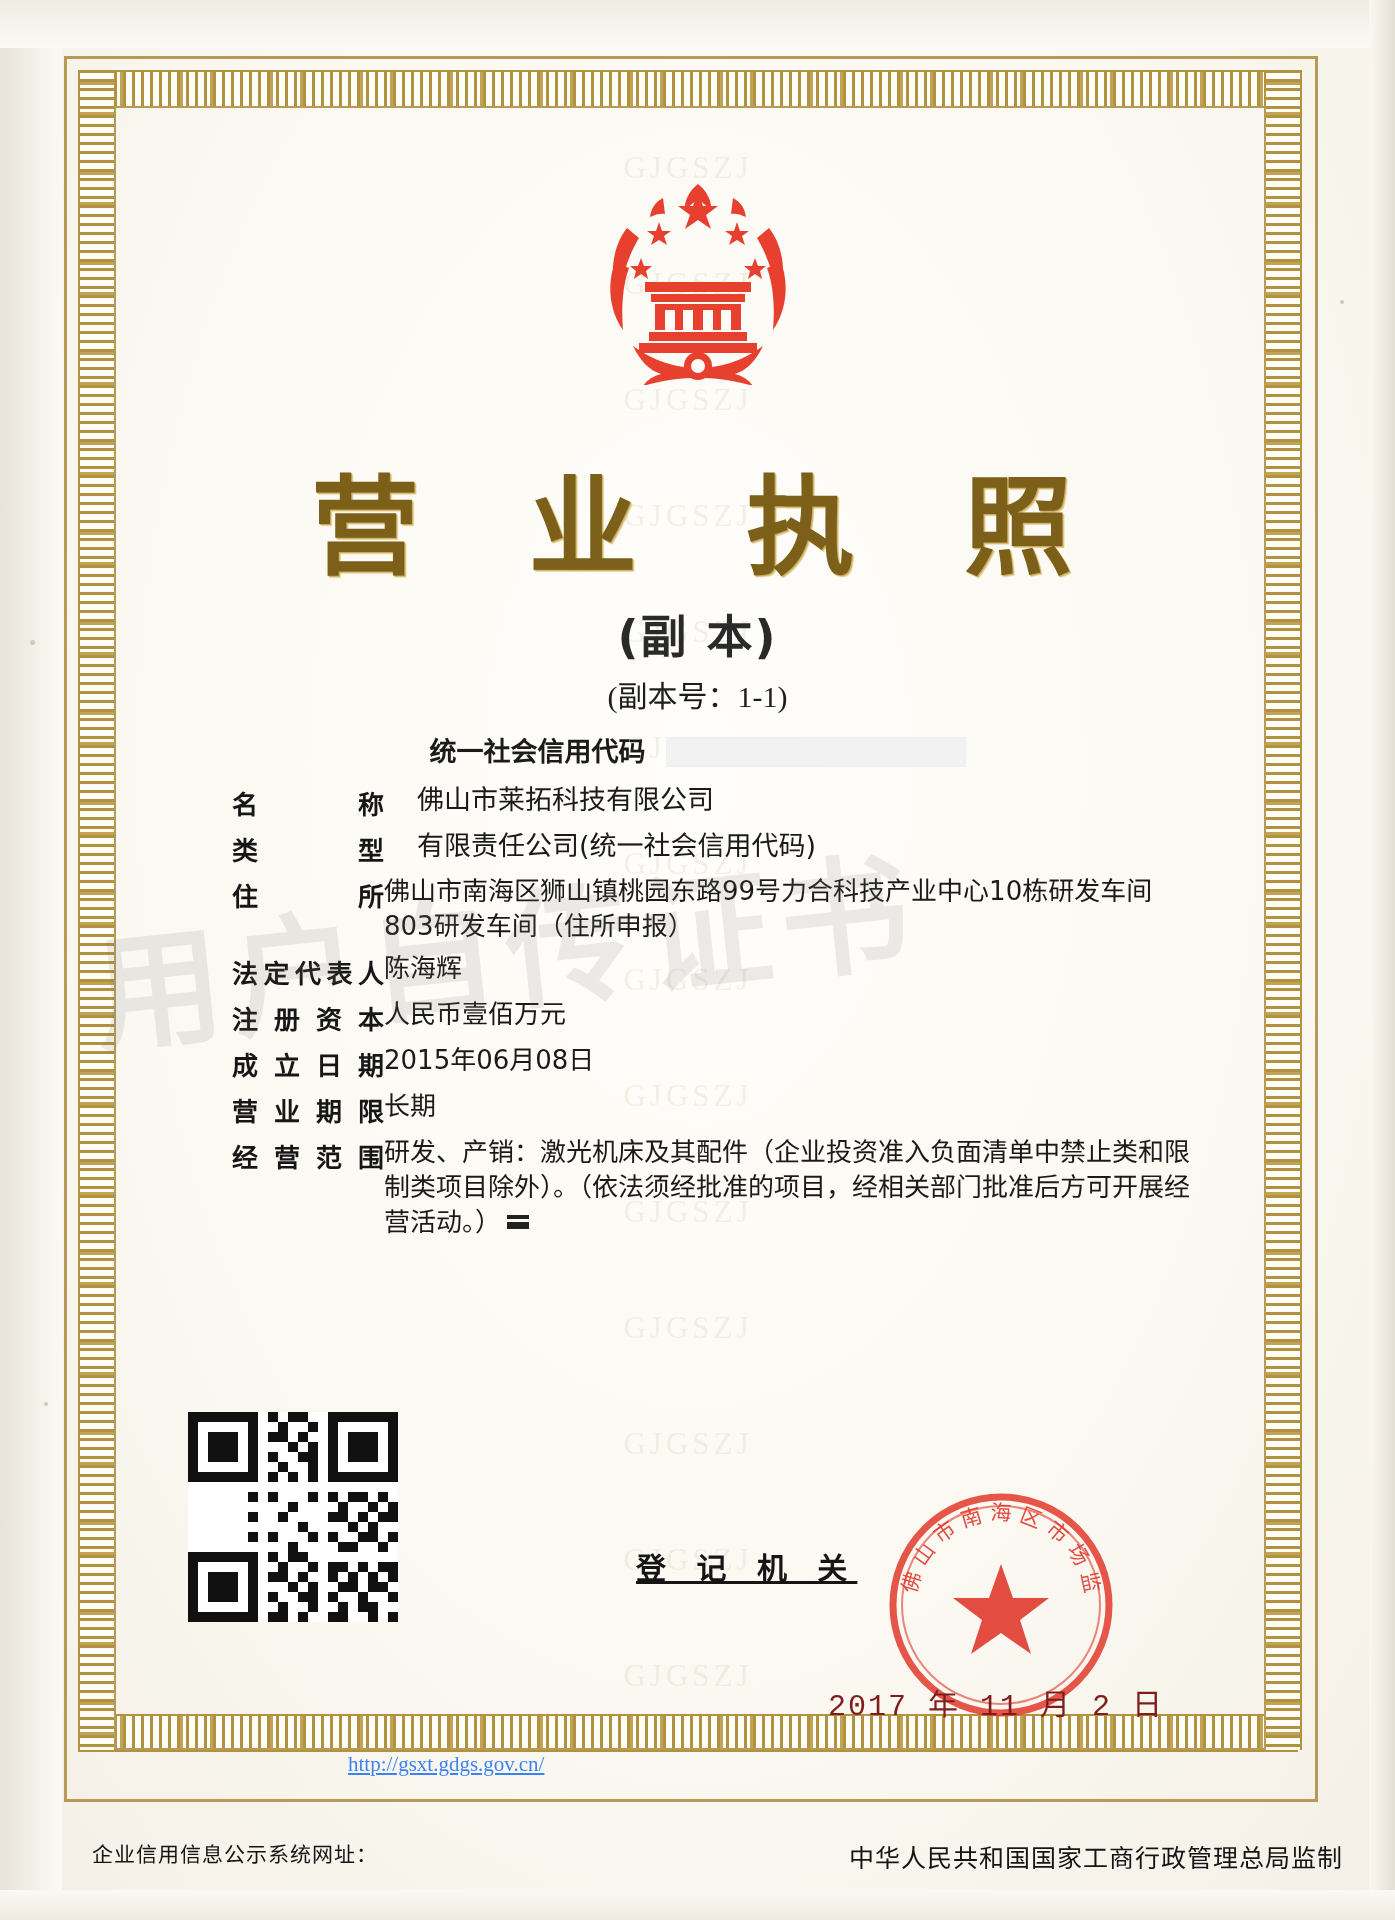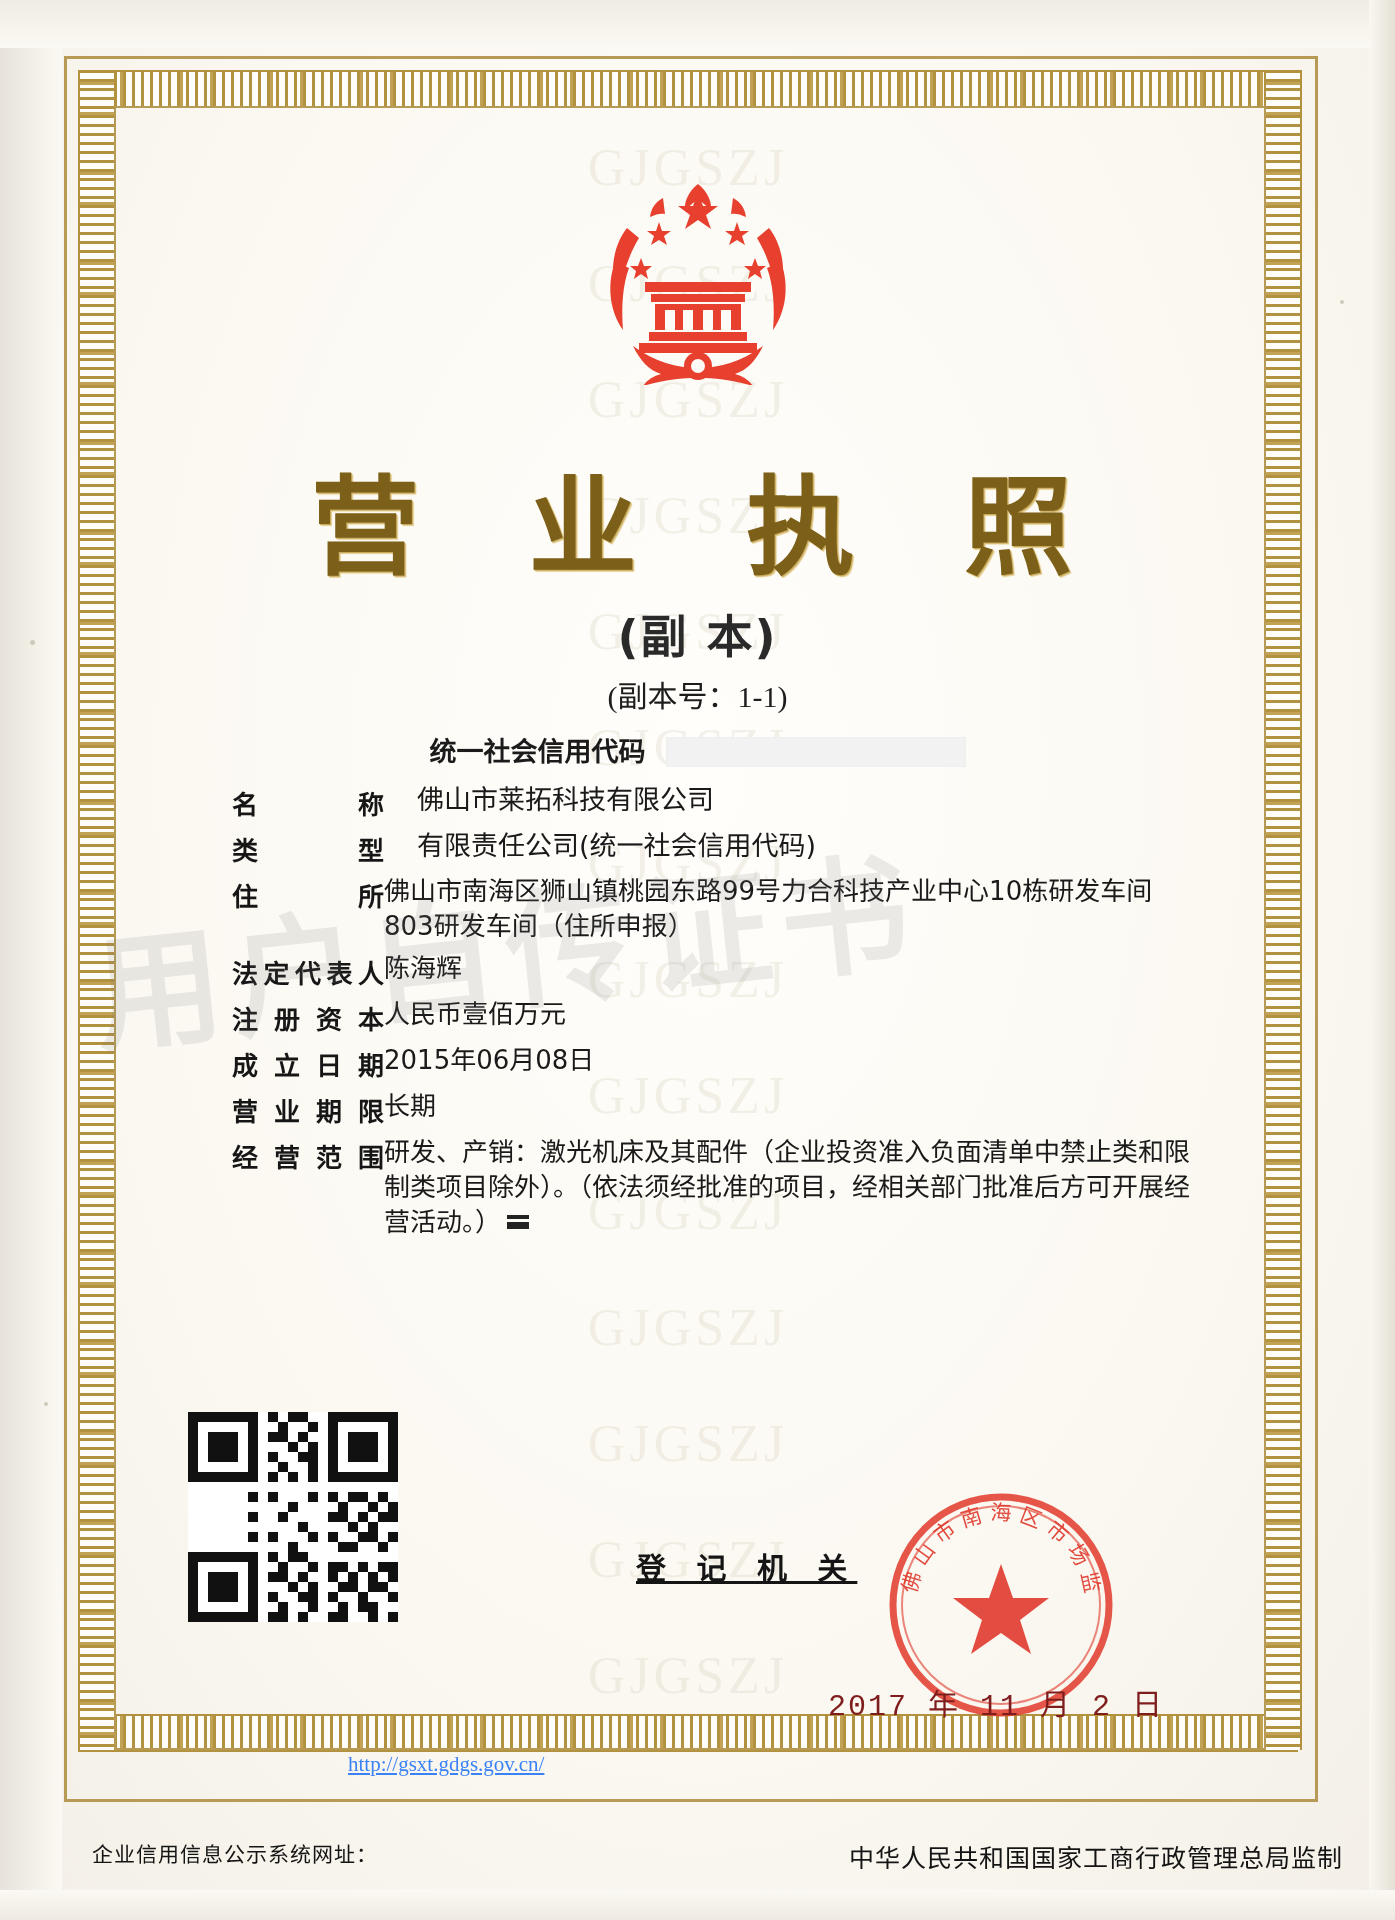--- a/index.html
+++ b/index.html
@@ -95,21 +95,21 @@
   }
 
   
   .bg-text {
     position: absolute;
     left: 118px; top: 110px;
     width: 1140px; height: 1632px;
     overflow: hidden;
     opacity: 0.16;
     color: #b9ad8e;
-    font-size: 52px;
+    font-size: 31px;
     letter-spacing: 4px;
     font-family: "Liberation Serif", serif;
     line-height: 116px;
     white-space: nowrap;
     pointer-events: none;
   }
   .bg-text div { text-align: center; }
 
   
   .emblem {

